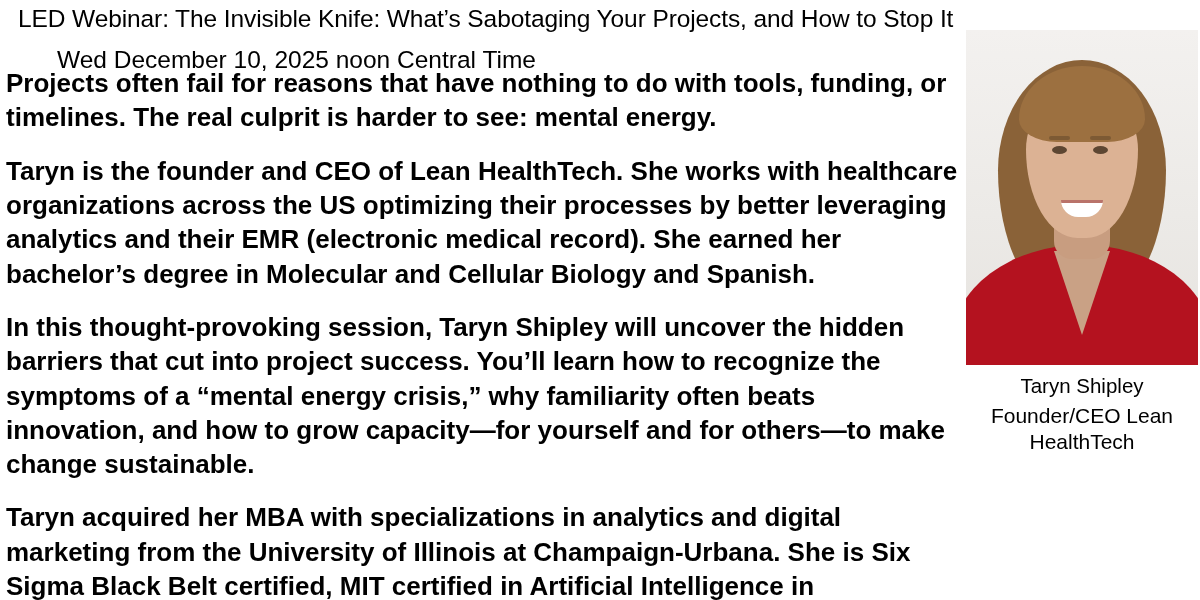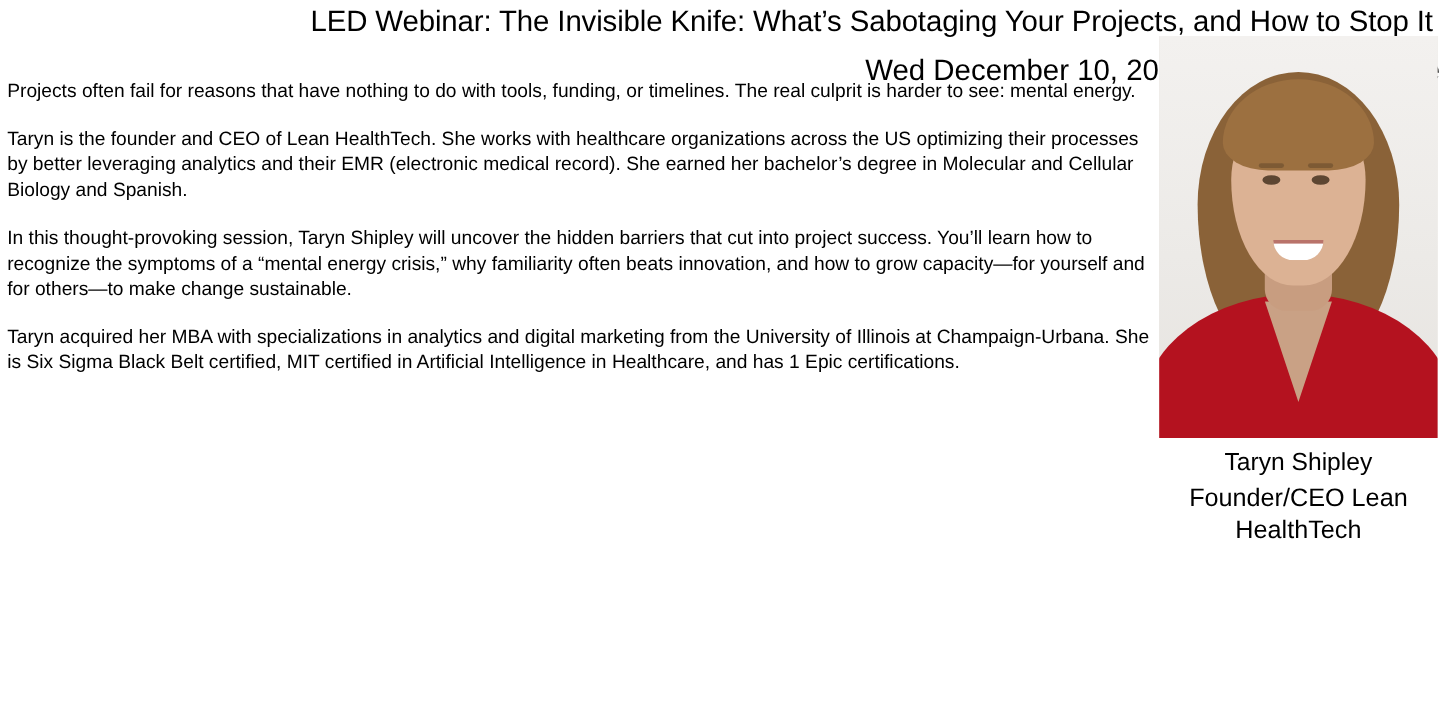--- a/index.html
+++ b/index.html
@@ -13,21 +13,21 @@
     overflow: hidden;
     font-family: "Liberation Sans", sans-serif;
     color: #000000;
   }
   .page {
     position: relative;
     width: 1200px;
     height: 600px;
   }
   .title-block {
-    text-align: right;
+    text-align: left;
     padding-top: 4px;
   }
   .title {
     font-size: 24.5px;
     line-height: 1.25;
     font-weight: 400;
     letter-spacing: -0.1px;
     padding-left: 18px;
     padding-right: 6px;
   }
@@ -38,23 +38,24 @@
     margin-top: 9px;
     padding-left: 57px;
   }
   .body-col {
     position: absolute;
     top: 66px;
     left: 6px;
     width: 952px;
   }
   .para {
-    font-size: 16px;
+    font-size: 26px;
     line-height: 1.32;
     margin: 0 0 19px 0;
+    font-weight: bold;
   }
   .para:last-child {
     margin-bottom: 0;
   }
   .photo-wrap {
     position: absolute;
     top: 30px;
     right: 2px;
     width: 232px;
   }

